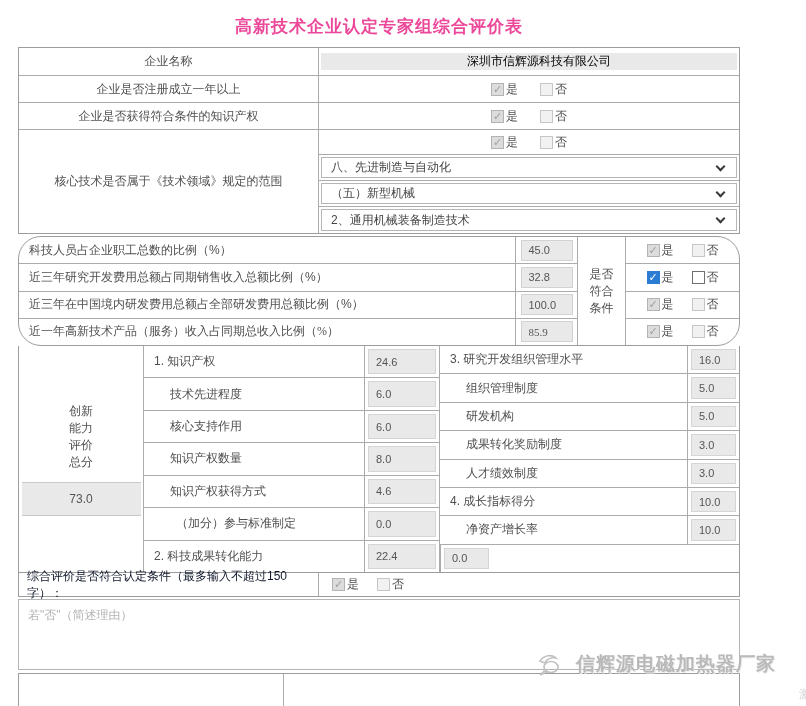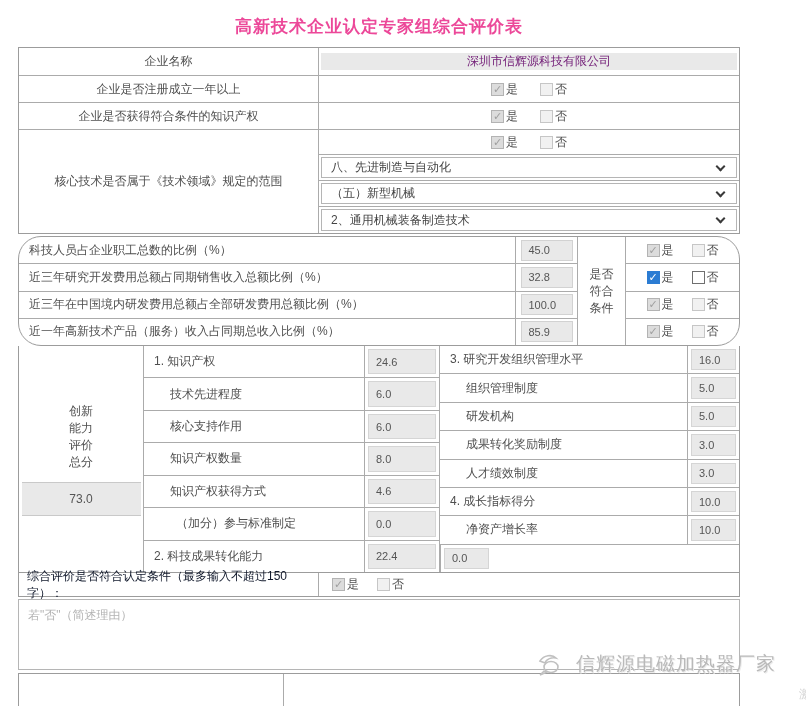--- a/index.html
+++ b/index.html
@@ -13,21 +13,21 @@
   }
   .page { position:absolute; left:18px; top:0; width:722px; }
   .title { font-size:17px; font-weight:bold; color:#ec4899; text-align:center; margin:15px 0 9px; letter-spacing:1px; }
 
   
   .tbl { border:1px solid #9c9c9c; background:#fff; }
   .row { display:flex; border-bottom:1px solid #ababab; min-height:27px; align-items:stretch; }
   .row:last-child { border-bottom:none; }
   .cell-label { width:300px; border-right:1px solid #ababab; display:flex; align-items:center; justify-content:center; font-size:12px; color:#4f4f4f; text-align:center; }
   .cell-value { flex:1; display:flex; align-items:center; justify-content:center; }
-  .gray-fill { flex:1; margin:2px; background:#e9e9e9; display:flex; align-items:center; justify-content:center; font-size:12px; color:#701a75;padding-left:20px; }
+  .gray-fill { flex:1; margin:2px; background:#e9e9e9; display:flex; align-items:center; justify-content:center; font-size:12px; color:#000000;padding-left:20px; }
 
   
   .cb-group { display:flex; align-items:center; }
   .cb-pair { display:flex; align-items:center; gap:22px; }
   .cb { width:13px; height:13px; display:inline-flex; align-items:center; justify-content:center; font-size:11px; line-height:13px; }
   .cb-dis-on  { background:#dcdcdc; border:1px solid #b3b3b3; color:#9e9e9e; }
   .cb-dis-off { background:#f1f1f1; border:1px solid #c6c6c6; color:transparent; }
   .cb-on      { background:#2b7cd3; border:1px solid #2b7cd3; color:#ffffff; }
   .cb-off     { background:#ffffff; border:1px solid #6f6f6f; color:transparent; }
   .cb-label { font-size:12px; color:#4f4f4f; margin-left:2px; }
@@ -36,21 +36,21 @@
   .sub-yesno { height:25px; border-bottom:1px solid #ababab; display:flex; align-items:center; justify-content:center; }
   .sub-dd { height:26px; border-bottom:1px solid #ababab; display:flex; align-items:stretch; }
   .sub-dd:last-child { border-bottom:none; }
   .dropdown { flex:1; margin:2px 2px; border:1px solid #b5b5b5; background:#fff; display:flex; align-items:center; justify-content:space-between; padding-left:9px; font-size:12px; color:#444; cursor:default;gap:12px; }
   .chevron { width:7px; height:7px; border-right:2px solid #3a3a3a; border-bottom:2px solid #3a3a3a; transform:rotate(45deg); margin-right:12px; margin-top:-3px; }
 
   
   .ratio { display:flex; margin-top:2px;border-radius:23px; }
   .ratio-left { flex:1; display:flex; flex-direction:column; }
   .ratio-row { flex:1; display:flex; border-bottom:1px solid #ababab; align-items:stretch; }
-  .ratio-row:last-child { border-bottom:none; }
+  .ratio-row:last-child { border-bottom:none;font-family:Liberation Serif, serif; }
   .ratio-label { flex:1; display:flex; align-items:center; padding-left:10px; font-size:12px; color:#4f4f4f; }
   .ratio-valcell { width:62px; border-left:1px solid #ababab; display:flex; align-items:center; justify-content:center; }
   .val-box { width:52px; height:21px; background:#e9e9e9; border:1px solid #d2d2d2; display:flex; align-items:center; padding-left:7px; font-size:11px; color:#555; }
   .ratio-merged { width:49px; border-left:1px solid #ababab; border-right:1px solid #ababab; display:flex; flex-direction:column; align-items:center; justify-content:center; font-size:12px; line-height:17px; color:#4f4f4f; }
   .ratio-checks { width:113px; display:flex; flex-direction:column; }
   .check-row { flex:1; border-bottom:1px solid #ababab; display:flex; align-items:center; justify-content:center; }
   .check-row:last-child { border-bottom:none; }
 
   
   .score { display:flex; height:227px; border-top:none; }
@@ -77,21 +77,21 @@
   .reason { display:block; margin-top:2px; width:722px; height:71px; border:1px solid #b5b5b5; padding:7px 9px; font-size:12px; color:#444; resize:none; font-family:"Liberation Sans", sans-serif; background:#fff; }
   .reason::placeholder { color:#b3b3b3; }
 
   
   .bottom { display:flex; border:1px solid #9c9c9c; margin-top:3px; height:46px; }
   .bottom-label-cell { width:265px; border-right:1px solid #ababab; position:relative; }
   .bottom-right-cell { flex:1; }
 
   
   .watermark { position:absolute; left:538px; top:651px; display:flex; align-items:center; pointer-events:none; }
-  .wm-text { font-size:19px; font-weight:normal; color:#b9b9b9; letter-spacing:1px; text-shadow:1px 1px 0 #ececec; margin-left:4px; }
+  .wm-text { font-size:19px; font-weight:bold; color:#b9b9b9; letter-spacing:1px; text-shadow:1px 1px 0 #ececec; margin-left:4px; }
   .activate { position:absolute; left:755px; top:686px; font-size:12px; color:#d2d2d2; white-space:nowrap; pointer-events:none;margin-left:44px; }
 </style>
 </head>
 <body>
 
 <div class="page">
   <div class="title">高新技术企业认定专家组综合评价表</div>
 
   <div class="tbl">
     <div class="row" style="height:28px;">

